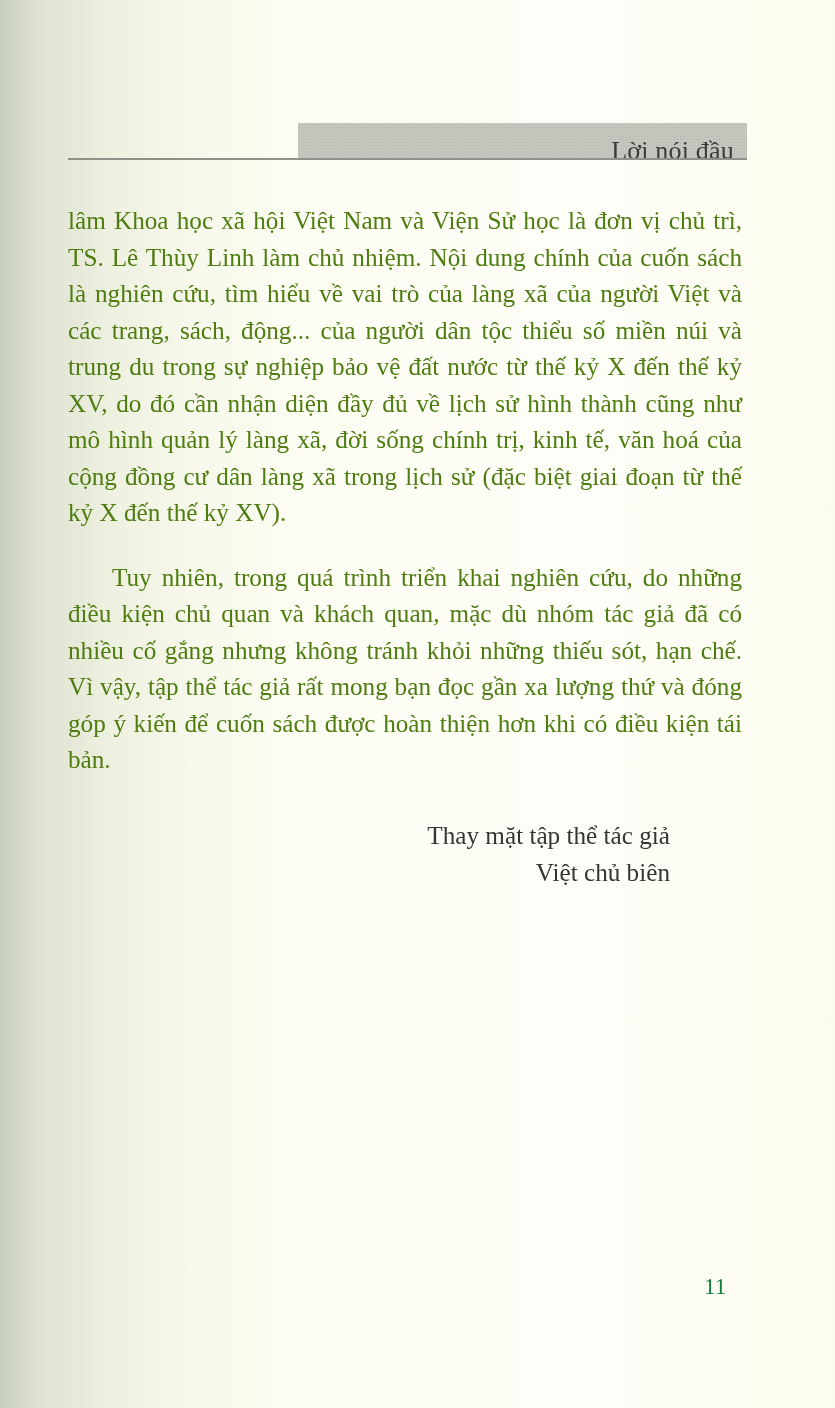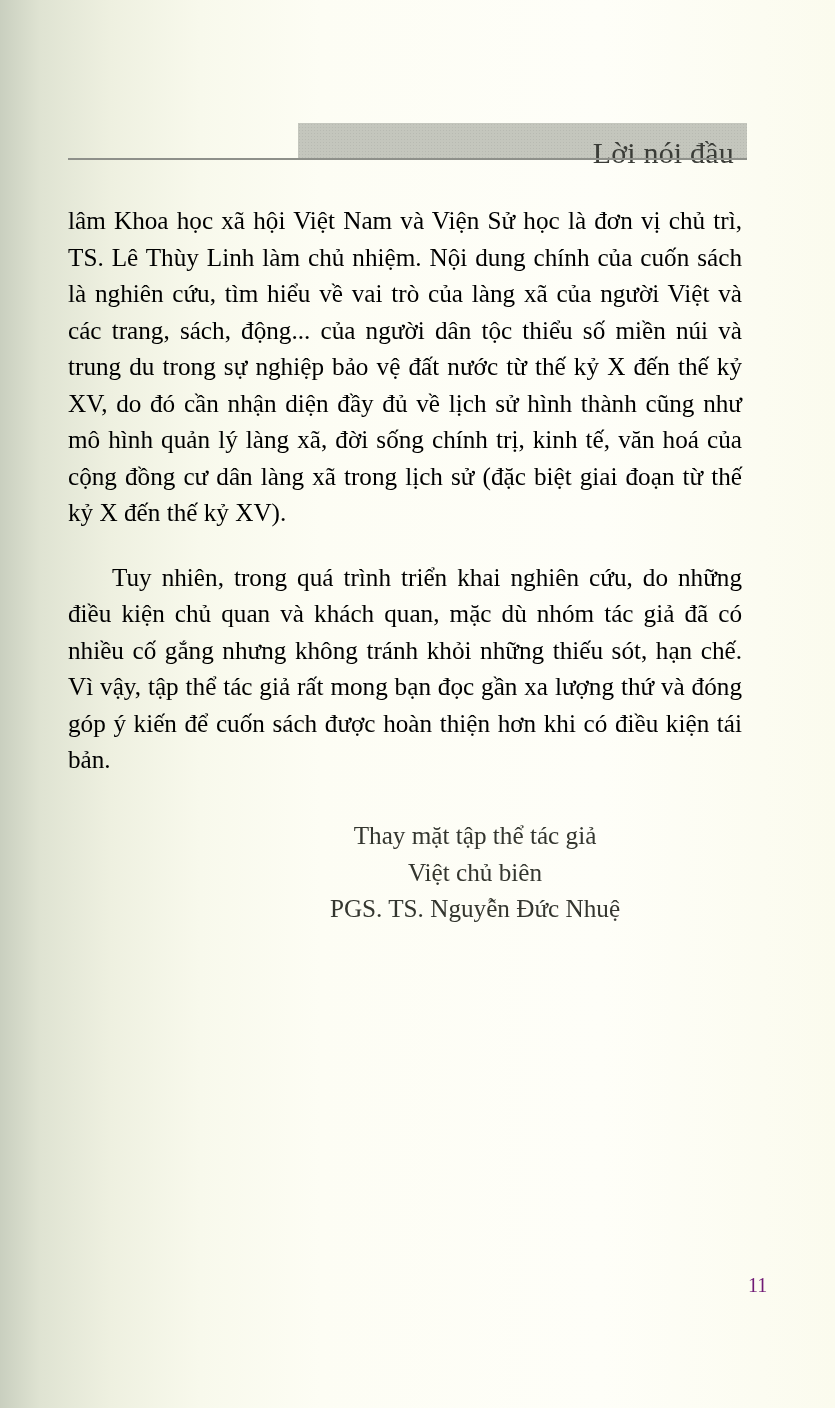--- a/index.html
+++ b/index.html
@@ -11,59 +11,58 @@
     }
     .page { position: absolute; inset: 0; }
     .header-band {
       position: absolute; left: 298px; top: 123px; width: 449px; height: 37px;
       background: #c4c6bd;
       background-image: radial-gradient(rgba(0,0,0,0.06) 1px, transparent 1px);
       background-size: 3px 3px;
     }
     .header-title {
       position: absolute; right: 13px; top: 13px;
-      font-size: 30px; color: #3a3c37; letter-spacing: 0.2px;
+      font-size: 26px; color: #3a3c37; letter-spacing: 0.2px;
     }
     .header-rule {
       position: absolute; left: 68px; top: 158px; width: 679px; height: 2px;
       background: #8e908a;
     }
     .body-text {
       position: absolute; left: 68px; top: 203px; width: 674px;
       font-size: 25.2px; line-height: 36.5px; text-align: justify;
-      color: #000000;
+      color: #4d7c0f;
     }
     .para { margin: 0; text-align-last: left; }
     .para.indent { text-indent: 44px; margin-top: 28px; }
     .signature {
       position: absolute; left: 280px; top: 818px; width: 390px;
-      font-size: 25.2px; line-height: 36.5px; text-align: center; color: #34362f;
+      font-size: 25.2px; line-height: 36.5px; text-align: right; color: #34362f;
     }
     .sig-line { display: block; }
     .page-number {
-      position: absolute; left: 748px; top: 1274px;
-      font-size: 20px; color: #701a75;
+      position: absolute; left: 704px; top: 1274px;
+      font-size: 23px; color: #15803d;
     }
   </style>
 </head>
 <body>
 
 <div class="page">
 
   <div class="header-band">
     <span class="header-title">Lời nói đầu</span>
   </div>
   <div class="header-rule"></div>
 
   <div class="body-text">
     <p class="para">lâm Khoa học xã hội Việt Nam và Viện Sử học là đơn vị chủ trì, TS. Lê Thùy Linh làm chủ nhiệm. Nội dung chính của cuốn sách là nghiên cứu, tìm hiểu về vai trò của làng xã của người Việt và các trang, sách, động... của người dân tộc thiểu số miền núi và trung du trong sự nghiệp bảo vệ đất nước từ thế kỷ X đến thế kỷ XV, do đó cần nhận diện đầy đủ về lịch sử hình thành cũng như mô hình quản lý làng xã, đời sống chính trị, kinh tế, văn hoá của cộng đồng cư dân làng xã trong lịch sử (đặc biệt giai đoạn từ thế kỷ X đến thế kỷ XV).</p>
     <p class="para indent">Tuy nhiên, trong quá trình triển khai nghiên cứu, do những điều kiện chủ quan và khách quan, mặc dù nhóm tác giả đã có nhiều cố gắng nhưng không tránh khỏi những thiếu sót, hạn chế. Vì vậy, tập thể tác giả rất mong bạn đọc gần xa lượng thứ và đóng góp ý kiến để cuốn sách được hoàn thiện hơn khi có điều kiện tái bản.</p>
   </div>
 
   <div class="signature">
     <span class="sig-line">Thay mặt tập thể tác giả</span>
     <span class="sig-line">Việt chủ biên</span>
-    <span class="sig-line">PGS. TS. Nguyễn Đức Nhuệ</span>
   </div>
 
   <div class="page-number">11</div>
 
 </div>
 
 </body></html>

